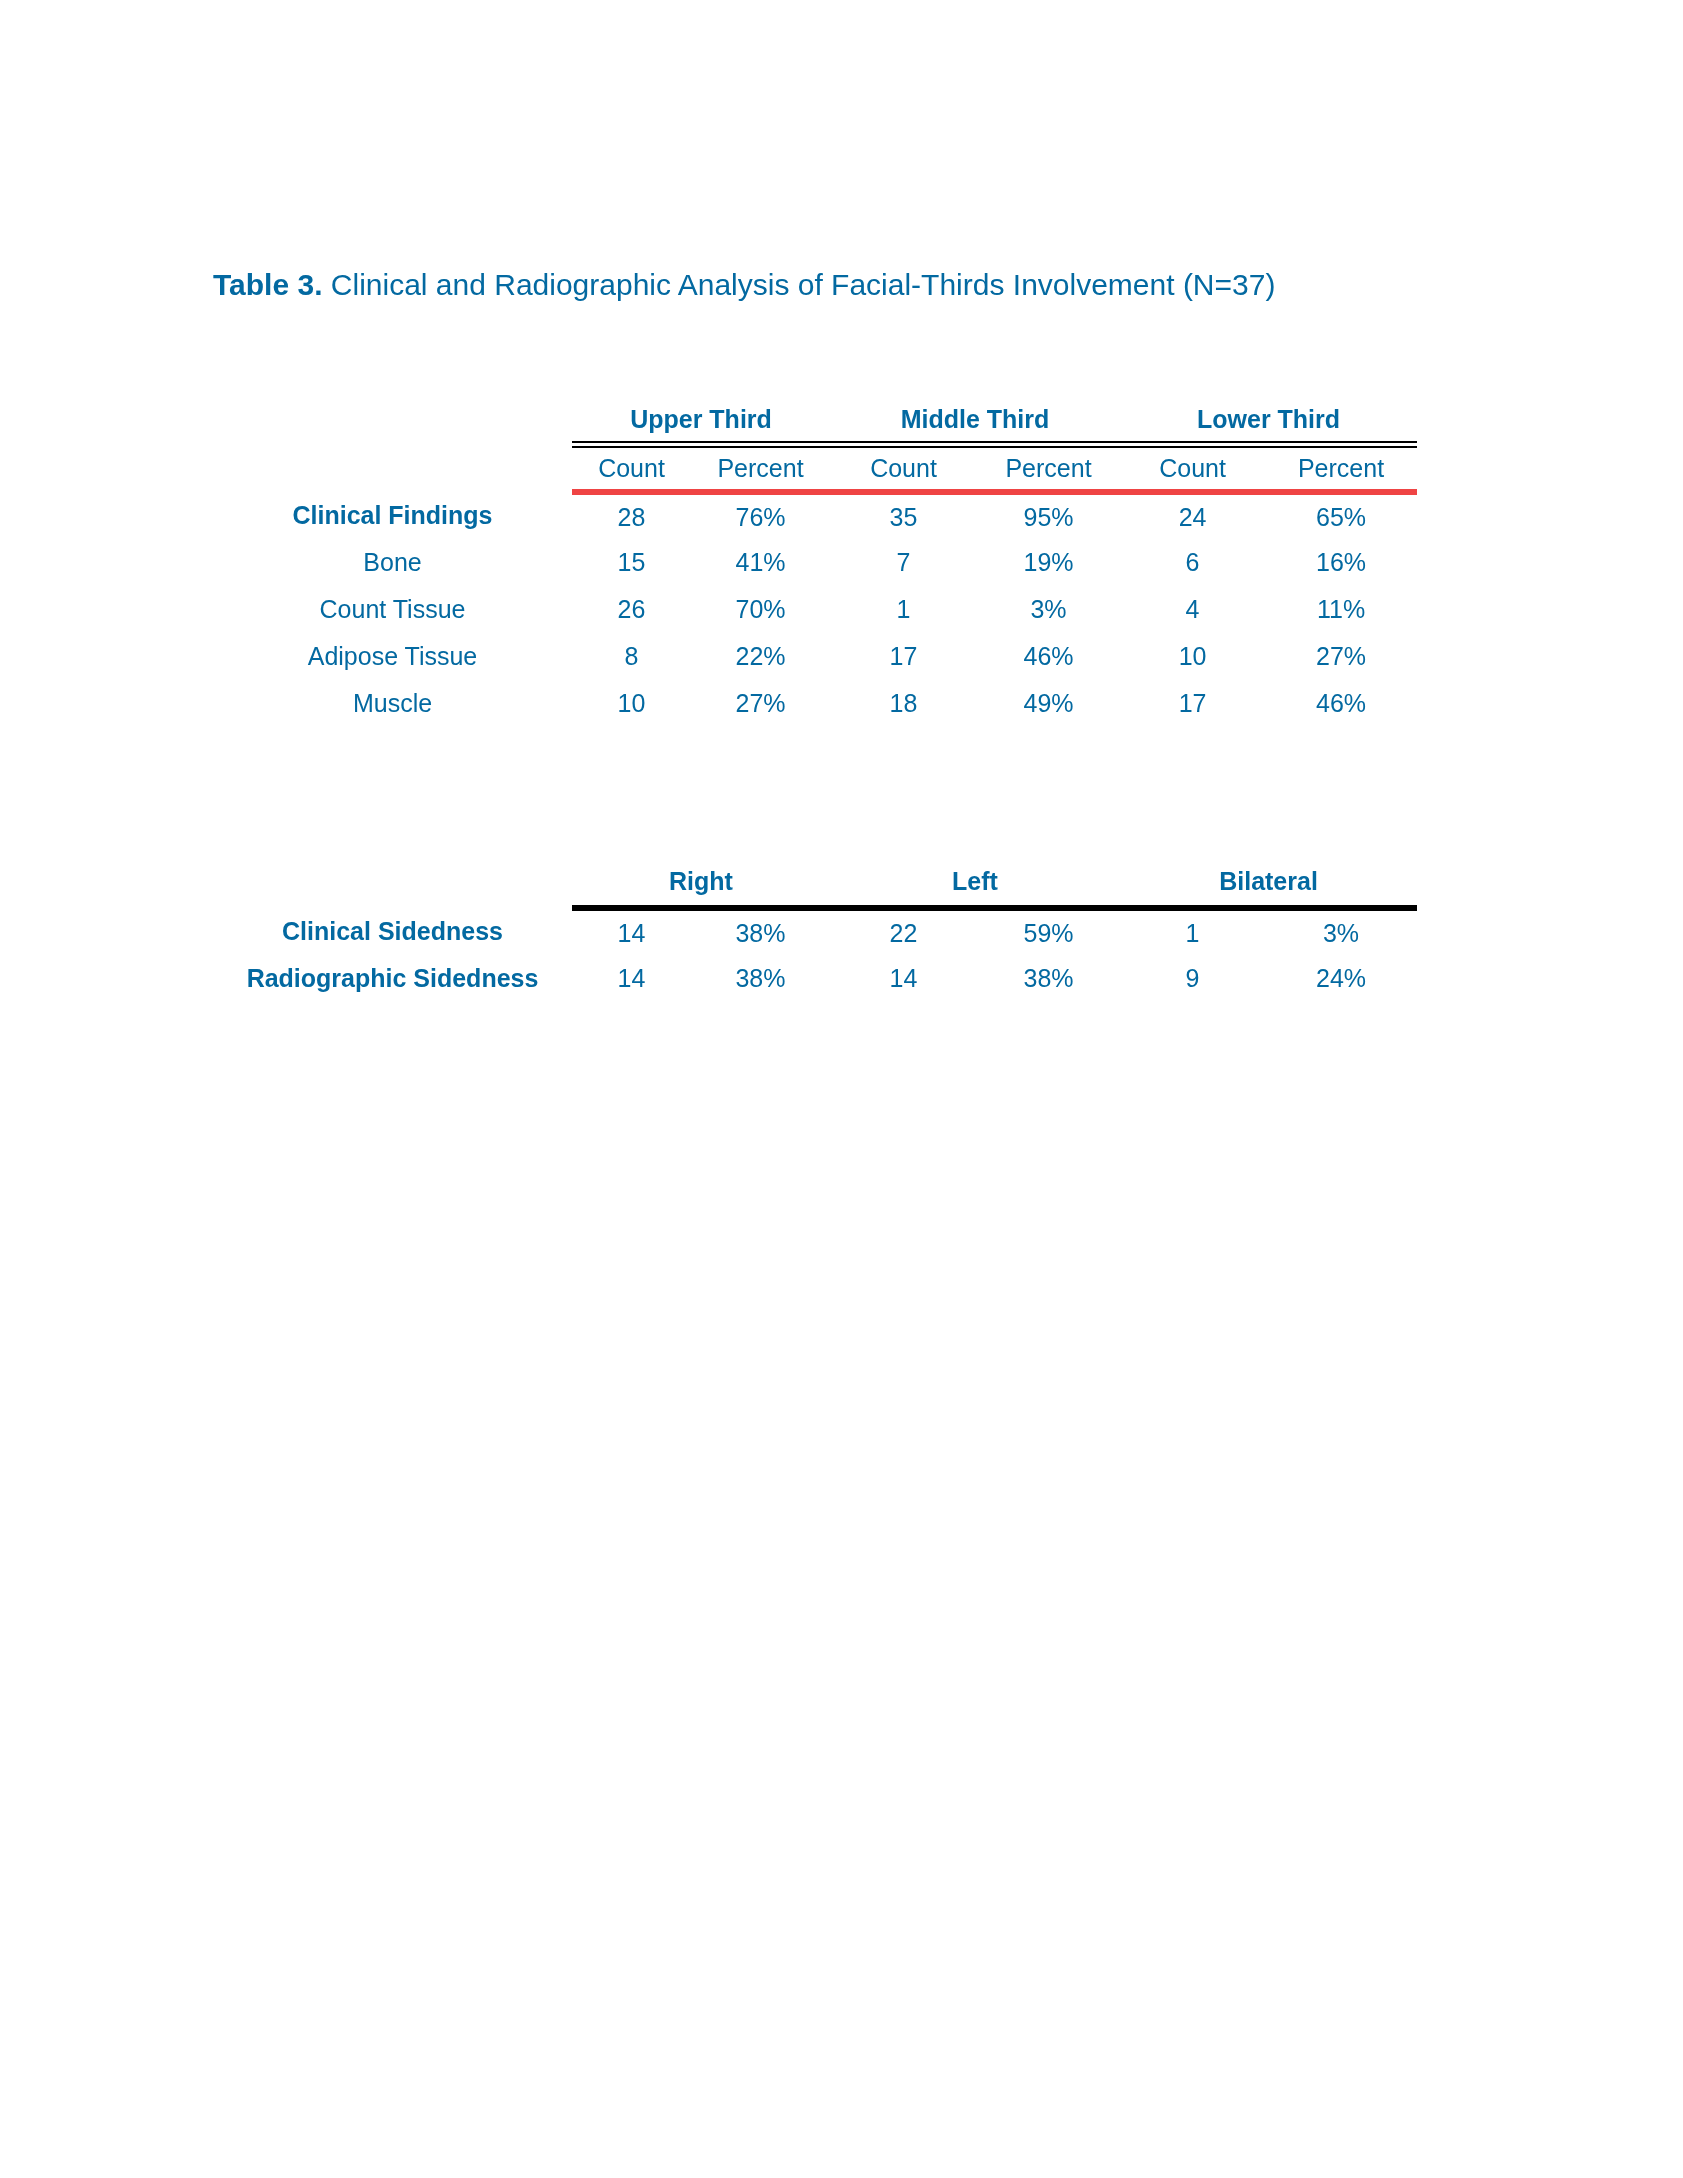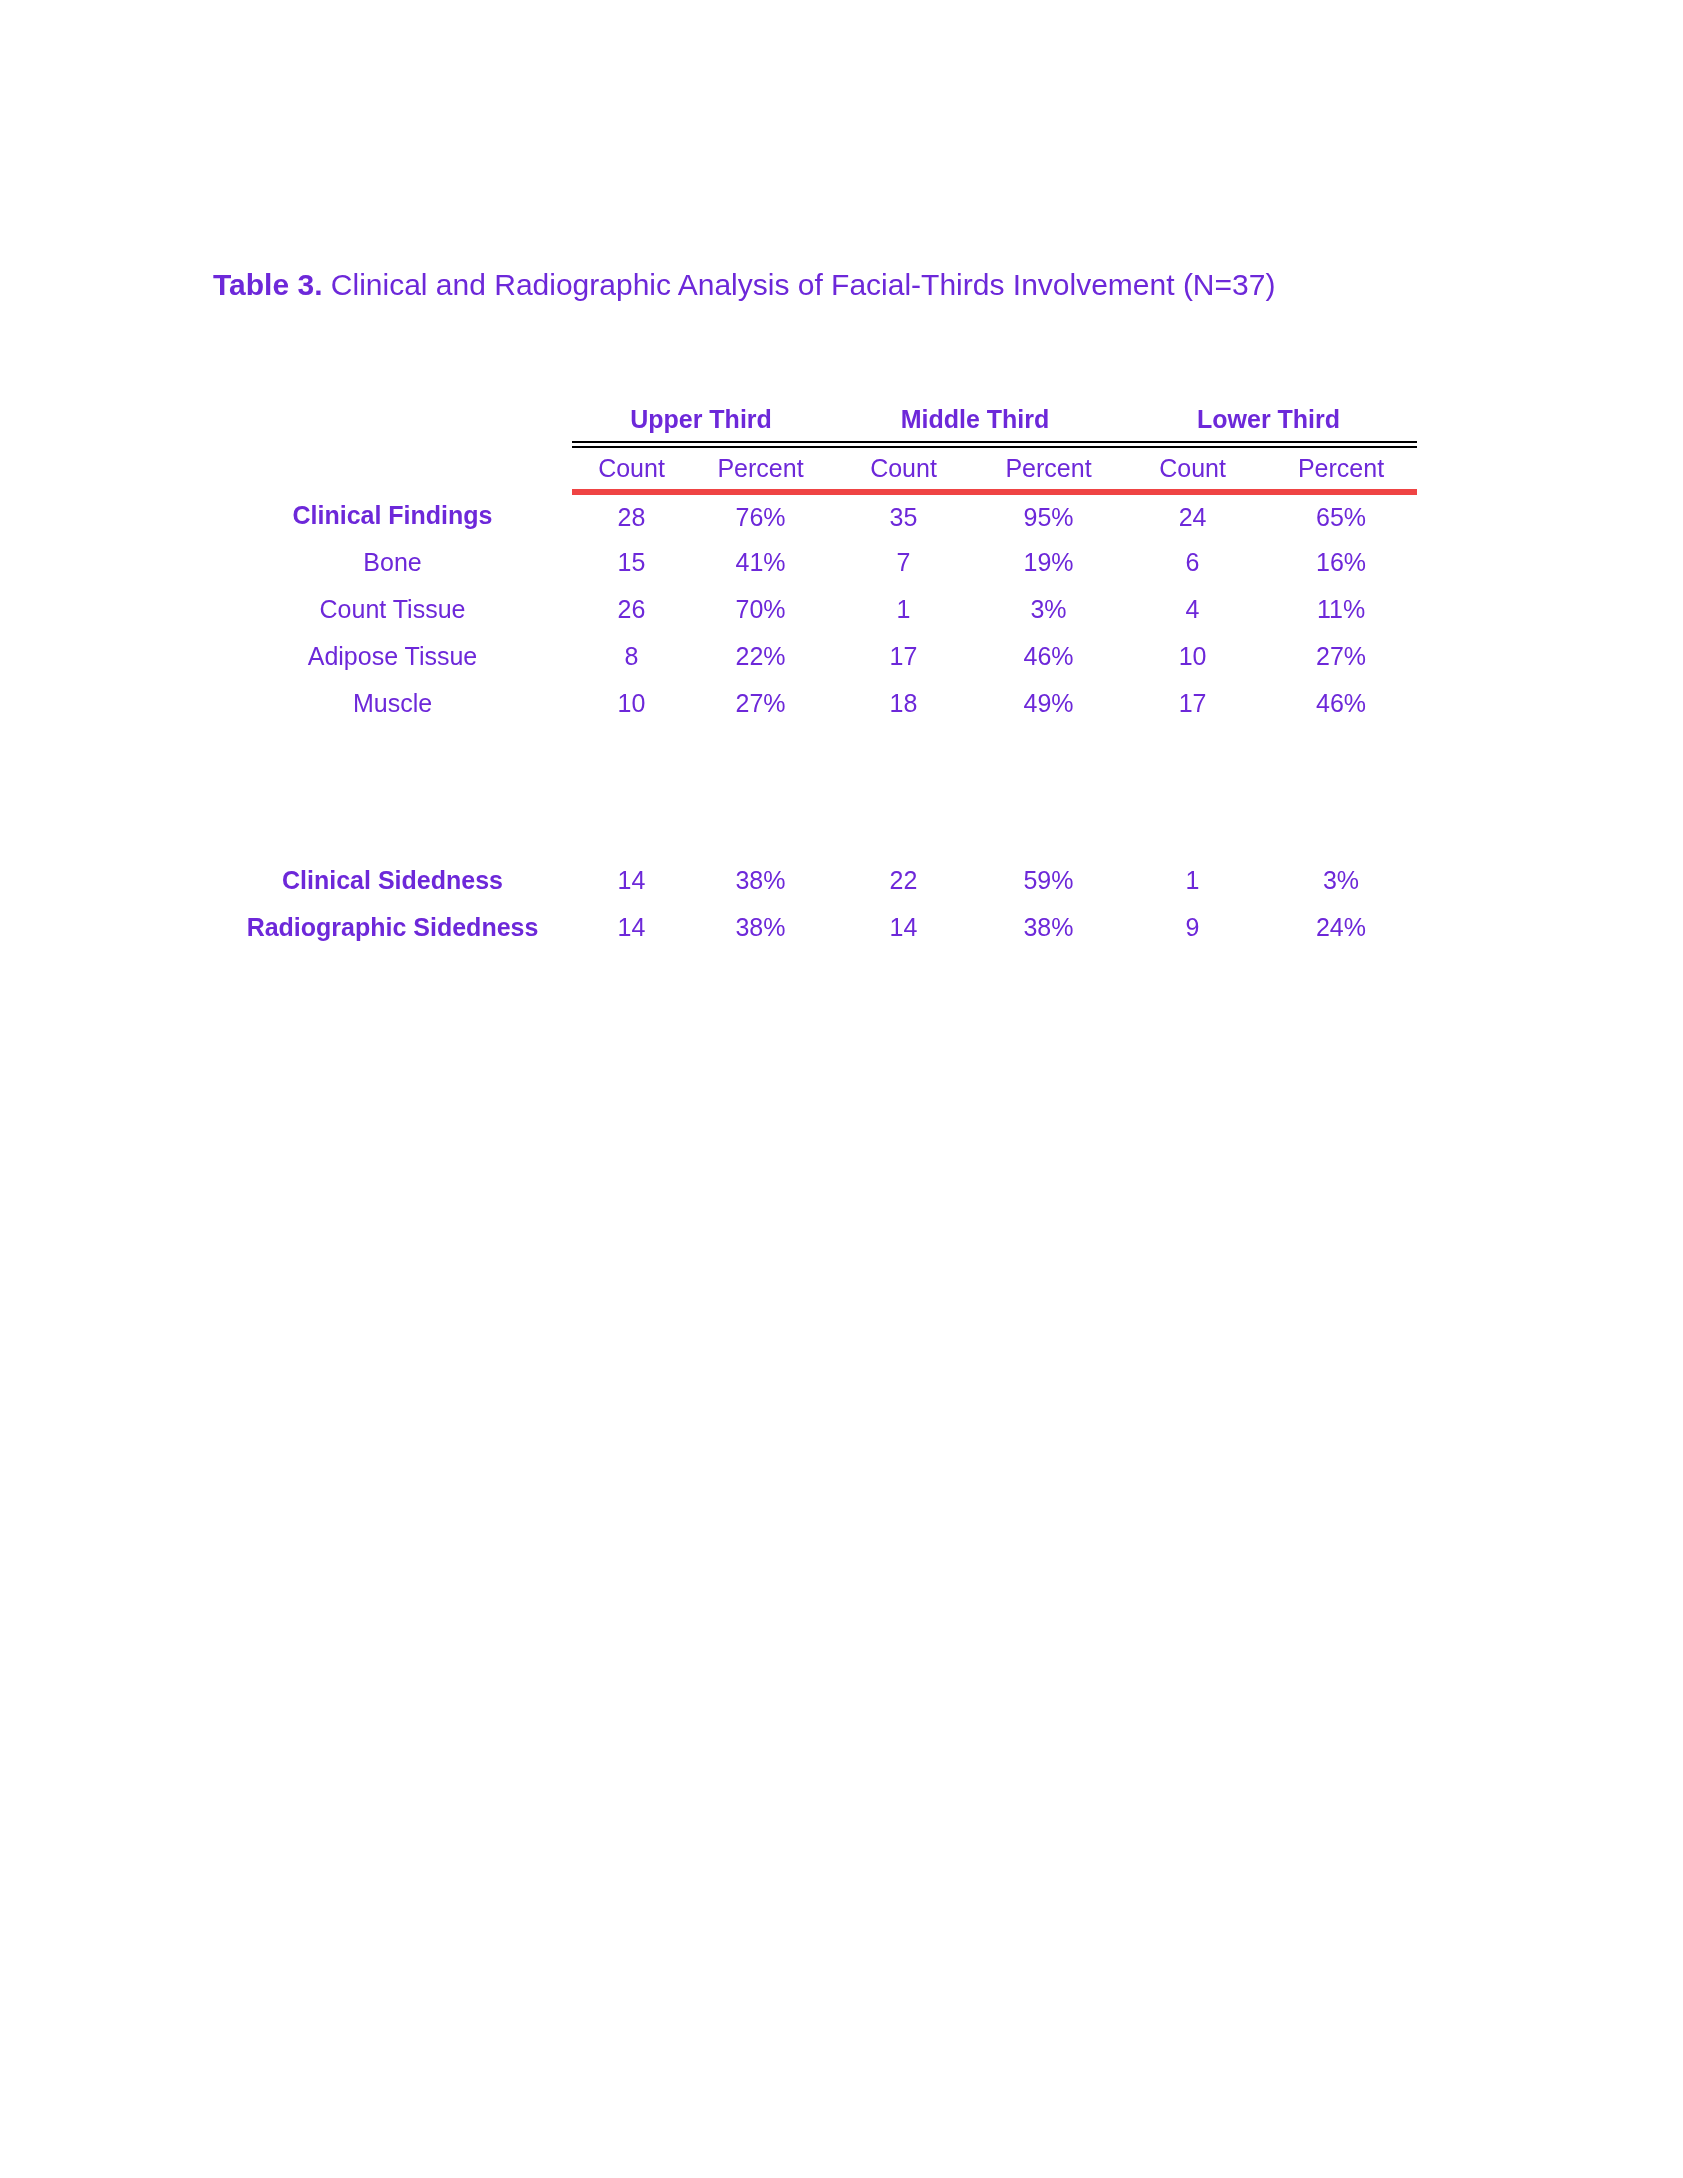--- a/index.html
+++ b/index.html
@@ -2,21 +2,21 @@
 <html><head>
 <meta charset="utf-8">
 <style>
   html, body { margin: 0; padding: 0; background: #e8e8e8; }
   .page {
     position: relative;
     width: 1683px;
     height: 2178px;
     background: #ffffff;
     font-family: "Liberation Sans", sans-serif;
-    color: #6d28d9;
+    color: #0369a1;
     overflow: hidden;
   }
   .doc-title {
     position: absolute;
     left: 213px;
     top: 267px;
     font-size: 30px;
     line-height: 36px;
     white-space: nowrap;
   }
@@ -141,20 +141,26 @@
     <colgroup>
       <col style="width:359px">
         <col style="width:119px">
         <col style="width:139px">
       <col style="width:147px">
         <col style="width:143px">
         <col style="width:145px">
         <col style="width:152px">
     </colgroup>
     <tbody>
+      <tr class="group-row-2">
+        <td class="label-col"></td>
+        <td class="ruled" colspan="2">Right</td>
+        <td class="ruled" colspan="2">Left</td>
+        <td class="ruled" colspan="2">Bilateral</td>
+      </tr>
       <tr class="data-row">
         <td class="label-col bold">Clinical Sidedness</td>
         <td>14</td>
         <td>38%</td>
         <td>22</td>
         <td>59%</td>
         <td>1</td>
         <td>3%</td>
       </tr>
       <tr class="data-row">

